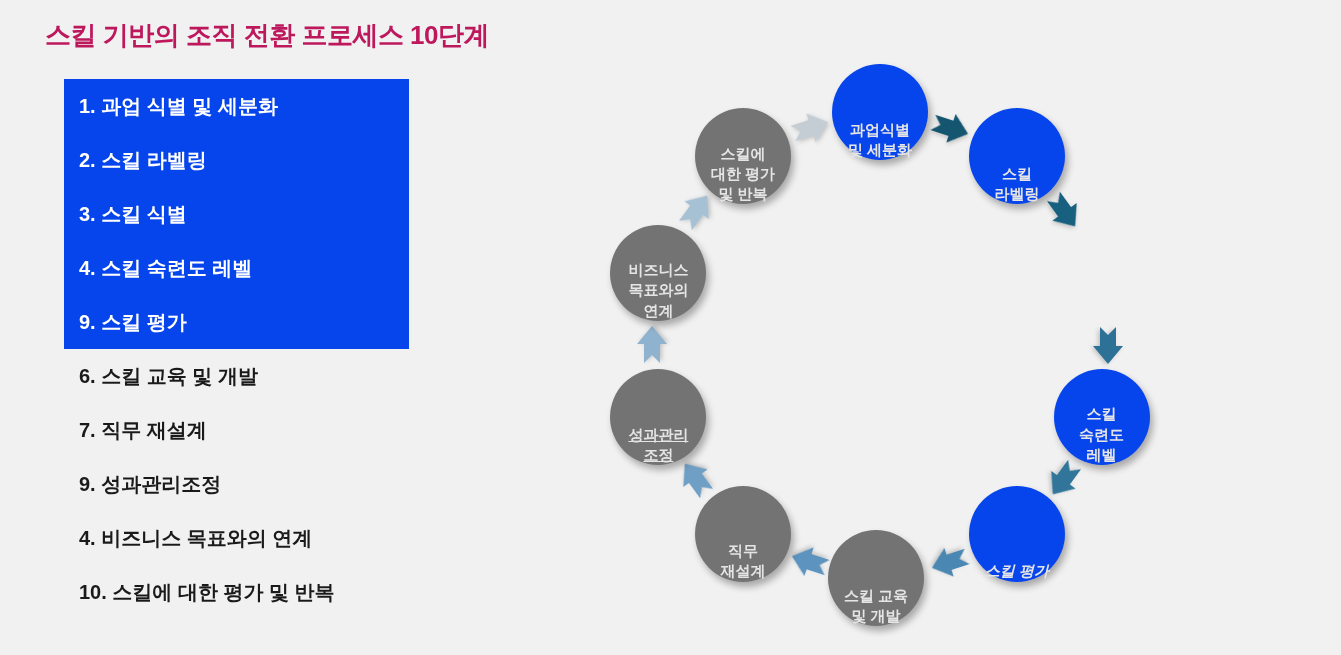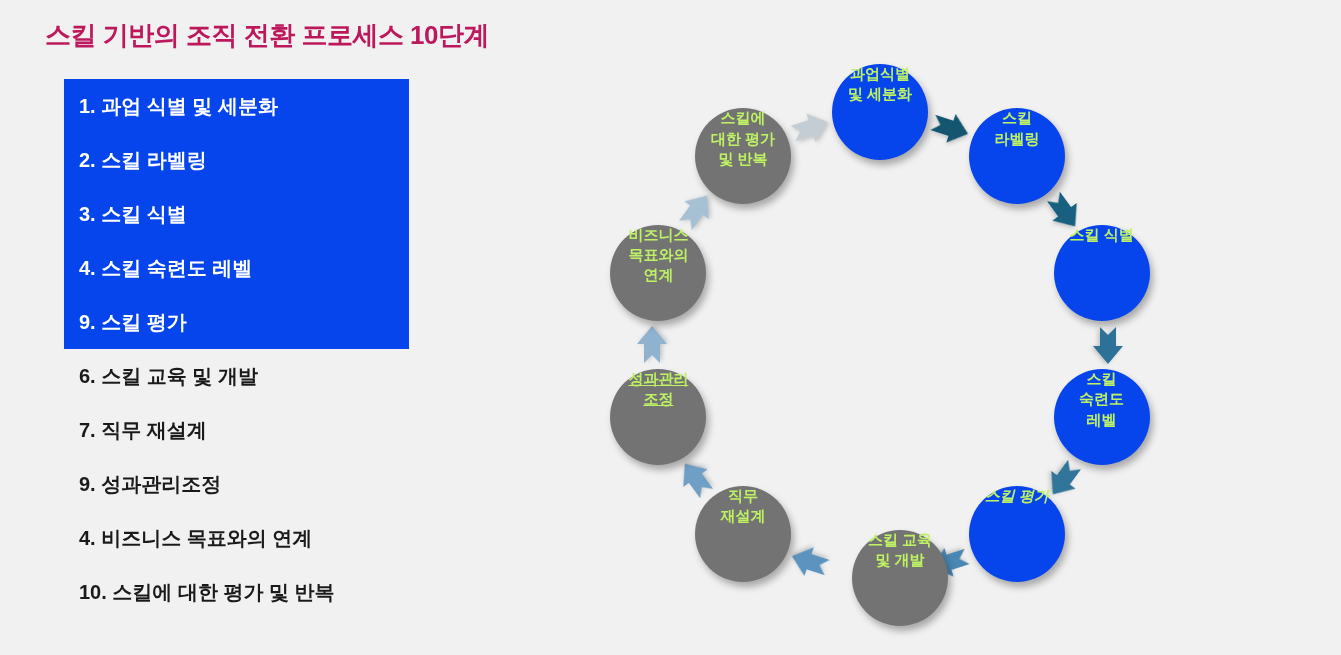--- a/index.html
+++ b/index.html
@@ -35,23 +35,23 @@
   }
   .step-row.hl{
     color:#ffffff;font-weight:700;
   }
   .cycle{
     position:absolute;left:0;top:0;width:1341px;height:655px;
   }
   .cycle-circle{
     position:absolute;
     border-radius:50%;
-    display:flex;align-items:flex-start;justify-content:center;
+    display:flex;align-items:flex-end;justify-content:center;
     text-align:center;
-    color:#bef264;font-weight:700;font-size:15px;line-height:1.35;
+    color:#e5e5e5;font-weight:700;font-size:15px;line-height:1.35;
     white-space:pre-line;
     box-shadow:3px 5px 7px rgba(0,0,0,0.30);
   }
   .cycle-arrow{
     position:absolute;
     width:40px;height:34px;
   }
   .cycle-arrow svg{display:block;filter:drop-shadow(1px 2px 2px rgba(0,0,0,0.20));}
 </style>
 </head>
@@ -85,41 +85,40 @@
           <polygon points="-18,-8 1,-8 1,-15 19,0 1,15 1,8 -18,8 -10,0" fill="#14556f"></polygon>
         </svg>
       </div>
       <div class="cycle-circle" style="left: 968.954px; top: 108.499px; width: 96px; height: 96px; background: rgb(7, 69, 236);"><span>스킬
 라벨링</span></div>
       <div class="cycle-arrow" style="left: 1044.46px; top: 193.985px; transform: rotate(54deg);">
         <svg viewBox="-20 -17 40 34" width="40" height="34">
           <polygon points="-18,-8 1,-8 1,-15 19,0 1,15 1,8 -18,8 -10,0" fill="#17607f"></polygon>
         </svg>
       </div>
-      <div class="cycle-circle" style="left: 1053.6px; top: 224.999px; width: 96px; height: 96px; background: rgb(7, 69, 236);"><span>스킬 식별</span></div>
       <div class="cycle-arrow" style="left: 1088px; top: 328px; transform: rotate(90deg);">
         <svg viewBox="-20 -17 40 34" width="40" height="34">
           <polygon points="-18,-8 1,-8 1,-15 19,0 1,15 1,8 -18,8 -10,0" fill="#2d7296"></polygon>
         </svg>
       </div>
       <div class="cycle-circle" style="left: 1053.6px; top: 369.001px; width: 96px; height: 96px; background: rgb(7, 69, 236);"><span>스킬
 숙련도
 레벨</span></div>
       <div class="cycle-arrow" style="left: 1044.46px; top: 462.015px; transform: rotate(126deg);">
         <svg viewBox="-20 -17 40 34" width="40" height="34">
           <polygon points="-18,-8 1,-8 1,-15 19,0 1,15 1,8 -18,8 -10,0" fill="#31769a"></polygon>
         </svg>
       </div>
       <div class="cycle-circle" style="left: 968.954px; top: 485.501px; width: 96px; height: 96px; background: rgb(7, 69, 236); font-style: italic;"><span>스킬 평가</span></div>
       <div class="cycle-arrow" style="left: 930.456px; top: 544.841px; transform: rotate(162deg);">
         <svg viewBox="-20 -17 40 34" width="40" height="34">
           <polygon points="-18,-8 1,-8 1,-15 19,0 1,15 1,8 -18,8 -10,0" fill="#4a87b2"></polygon>
         </svg>
       </div>
-      <div class="cycle-circle" style="left: 852px; top: 530px; width: 96px; height: 96px; background: rgb(115, 115, 115);"><span>스킬 교육
+      <div class="cycle-circle" style="left: 828px; top: 530px; width: 96px; height: 96px; background: rgb(115, 115, 115);"><span>스킬 교육
 및 개발</span></div>
       <div class="cycle-arrow" style="left: 789.544px; top: 544.841px; transform: rotate(198deg);">
         <svg viewBox="-20 -17 40 34" width="40" height="34">
           <polygon points="-18,-8 1,-8 1,-15 19,0 1,15 1,8 -18,8 -10,0" fill="#5d94bf"></polygon>
         </svg>
       </div>
       <div class="cycle-circle" style="left: 695.046px; top: 485.501px; width: 96px; height: 96px; background: rgb(115, 115, 115);"><span>직무
 재설계</span></div>
       <div class="cycle-arrow" style="left: 675.544px; top: 462.015px; transform: rotate(234deg);">
         <svg viewBox="-20 -17 40 34" width="40" height="34">

